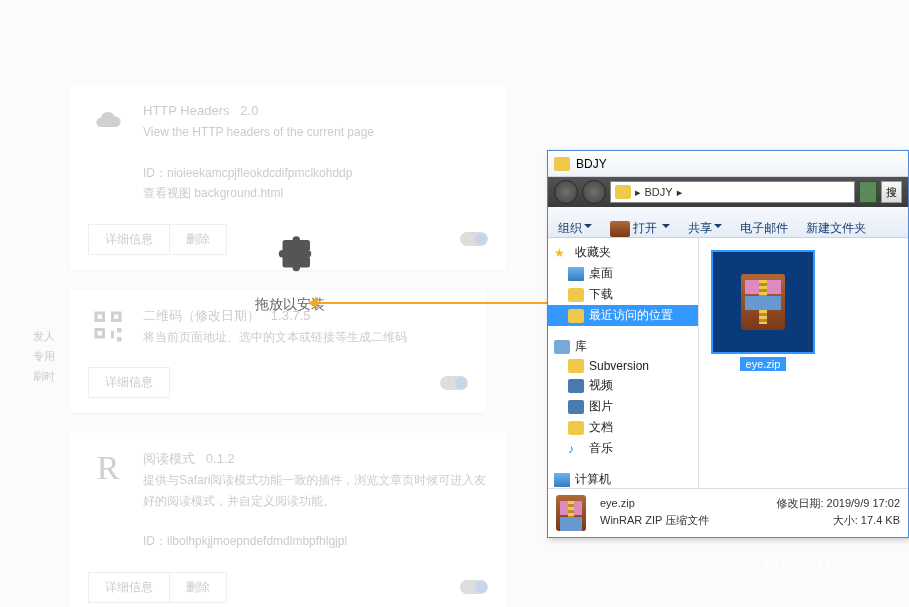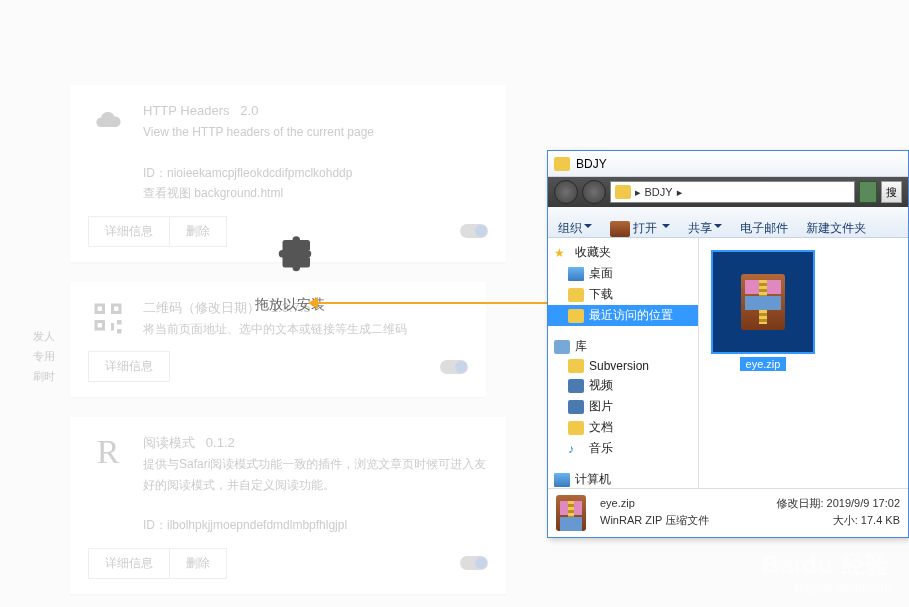--- a/index.html
+++ b/index.html
@@ -3,21 +3,21 @@
 <meta charset="utf-8">
 <style>
 body{margin:0;font-family:"Microsoft YaHei",Arial,sans-serif;background:#f9f9fa;width:909px;height:607px;overflow:hidden;position:relative}
 .bg{position:absolute;inset:0;background:#fff;opacity:.35}
 .cards{position:absolute;left:70px;top:85px;right:20px;display:flex;flex-wrap:wrap;gap:20px}
 .card{width:400px;background:#fff;padding:15px 18px;box-shadow:0 1px 2px rgba(0,0,0,.03)}
 .card-head{display:flex;gap:15px}
 .card-ico{width:40px;height:40px;color:#d0d0d0;display:flex;align-items:center;justify-content:center}
 .card-body{flex:1;font-size:12px;color:#ccc;line-height:1.7}
 .title{font-size:13px}
-.actions{display:flex;gap:0;margin-top:12px;align-items:center}
+.actions{display:flex;gap:0;margin-top:20px;align-items:center}
 .btn{border:1px solid #eee;padding:6px 16px;font-size:12px;color:#ccc;margin-right:-1px;background:#fff}
 .toggle{width:28px;height:14px;background:#ddd;border-radius:7px;margin-left:auto;position:relative}
 .toggle:after{content:"";width:12px;height:12px;border-radius:50%;background:#c8d4ea;position:absolute;right:1px;top:1px}
 .sidecard{position:absolute;left:0;top:327px;width:55px;font-size:11px;color:#ccc;text-align:right;line-height:1.8;padding-right:8px}
 .overlay{position:absolute;left:180px;top:230px;width:220px;text-align:center}
 .puzzle{width:60px;height:60px;margin:0 auto;color:#555}
 .overlay-txt{font-size:14px;color:#666;margin-top:6px}
 .arrow{position:absolute;left:310px;top:302px;width:258px;height:2px;background:#f5a623}
 .arrow:before{content:"";position:absolute;left:-8px;top:-5px;border:6px solid transparent;border-right:10px solid #f5a623}
 .win{position:absolute;left:547px;top:150px;width:360px;background:#fff;border:1px solid #4a88d8;box-shadow:2px 2px 6px rgba(0,0,0,.2)}

